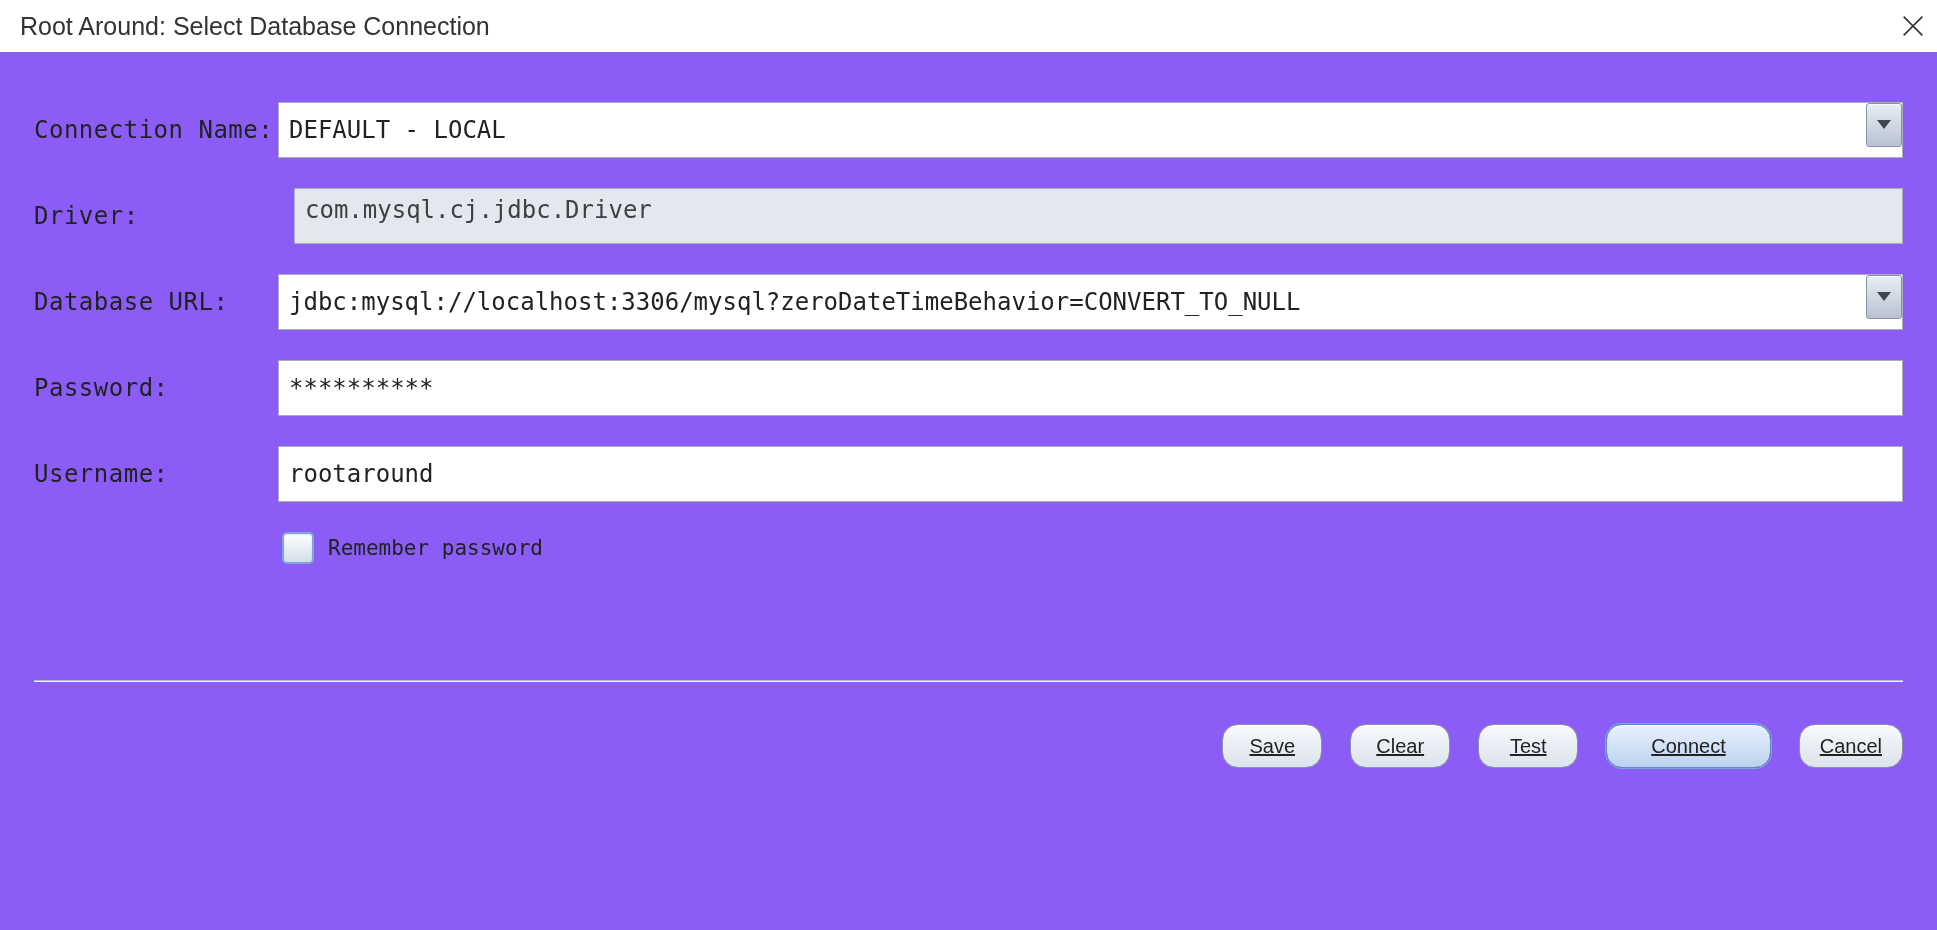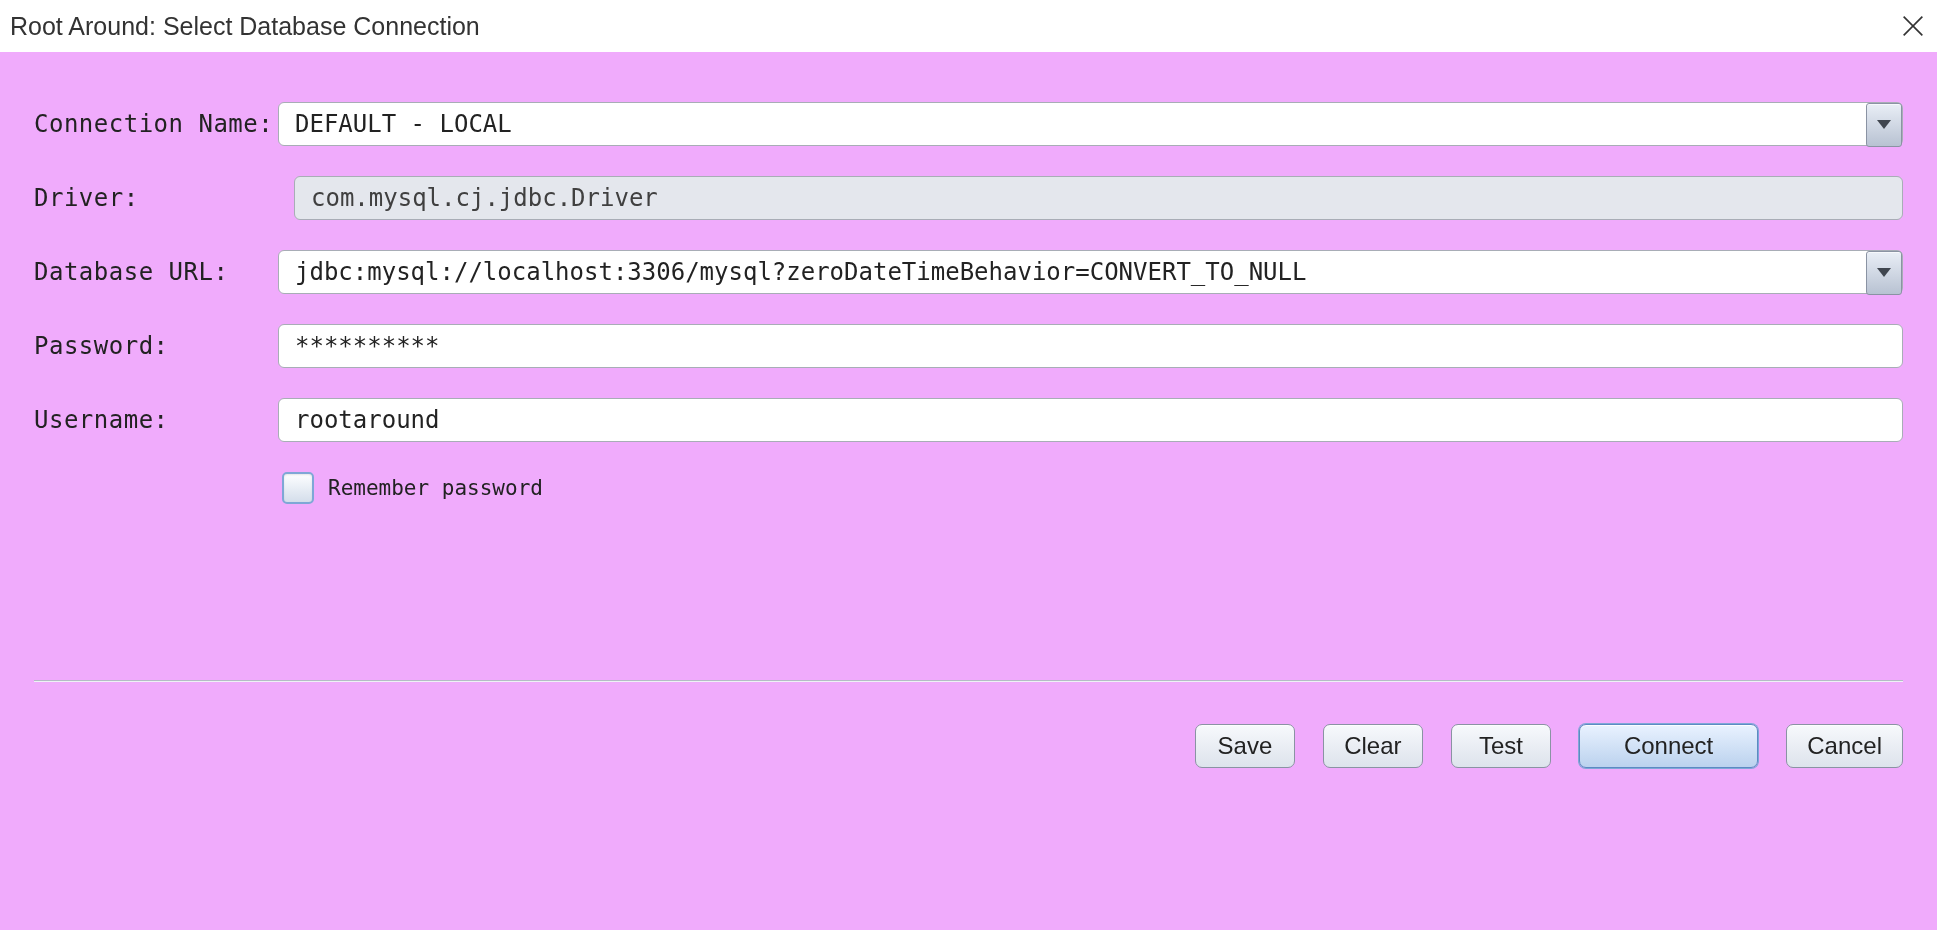--- a/index.html
+++ b/index.html
@@ -9,37 +9,37 @@
     height: 930px;
     font-family: "Segoe UI", "Helvetica Neue", Arial, sans-serif;
     background: #ffffff;
     overflow: hidden;
   }
 
   .titlebar {
     height: 52px;
     display: flex;
     align-items: center;
-    padding: 0 10px 0 10px;
+    padding: 0 10px 0 20px;
     font-size: 25px;
     font-weight: 400;
     color: #333333;
     background: #ffffff;
   }
   .titlebar .title-text { flex: 1; }
   .close-x {
     width: 28px;
     height: 28px;
     stroke: #333;
     stroke-width: 1.4;
     cursor: pointer;
   }
 
   .body-panel {
-    background: #f0abfc;
+    background: #8b5cf6;
     height: 878px;
     padding: 0;
     box-sizing: border-box;
     position: relative;
   }
 
   .form-area {
     padding: 50px 34px 0 34px;
   }
 
@@ -56,30 +56,30 @@
     color: #222;
   }
   .field-wrap {
     flex: 1;
     position: relative;
     display: flex;
   }
 
   .text-input, .combo-input, .disabled-input {
     flex: 1;
-    height: 44px;
+    height: 56px;
     box-sizing: border-box;
     border: 1px solid #a8adb6;
     background: #ffffff;
     font-family: "Consolas","Menlo","DejaVu Sans Mono",monospace;
     font-size: 24px;
-    padding: 0 16px;
+    padding: 0 10px;
     color: #222;
     line-height: 42px;
-    border-radius: 6px;
+    border-radius: 0;
     outline: none;
   }
   .disabled-input {
     background: #E4E7ED;
     color: #404040;
     margin-left: 16px;
   }
   .combo-input { padding-right: 40px; }
 
   .combo-button {
@@ -135,27 +135,28 @@
     right: 34px;
     top: 672px;
     display: flex;
     gap: 28px;
   }
   .btn {
     height: 44px;
     min-width: 100px;
     padding: 0 20px;
     font-family: "Segoe UI","Helvetica Neue",Arial,sans-serif;
-    font-size: 24px;
+    font-size: 20px;
     color: #222;
     border: 1px solid #8a93a3;
-    border-radius: 7px;
+    border-radius: 16px;
     background: linear-gradient(#F7F9FC,#DDE3EC);
     box-shadow: inset 0 1px 0 rgba(255,255,255,0.7);
     cursor: pointer;
+    text-decoration: underline;
   }
   .btn.default {
     background: linear-gradient(#E9F2FF,#BBD2EE);
     border-color: #5C8AC3;
     box-shadow: 0 0 0 1px #7FA7D6, inset 0 1px 0 rgba(255,255,255,0.8);
     padding: 0 44px;
   }
 </style>
 </head>
 <body>

